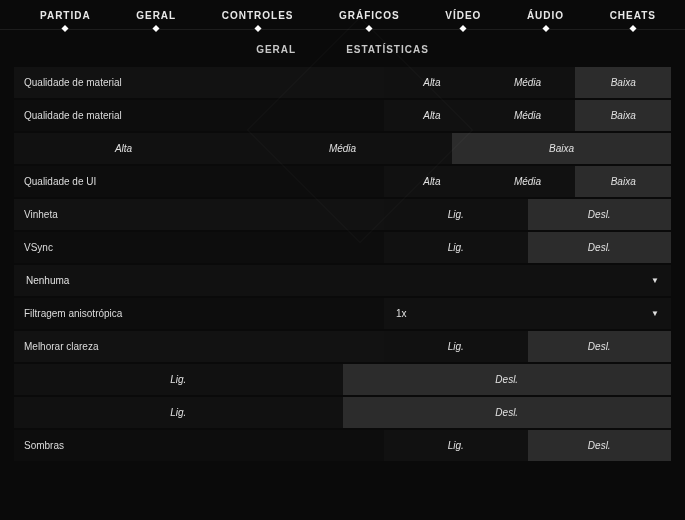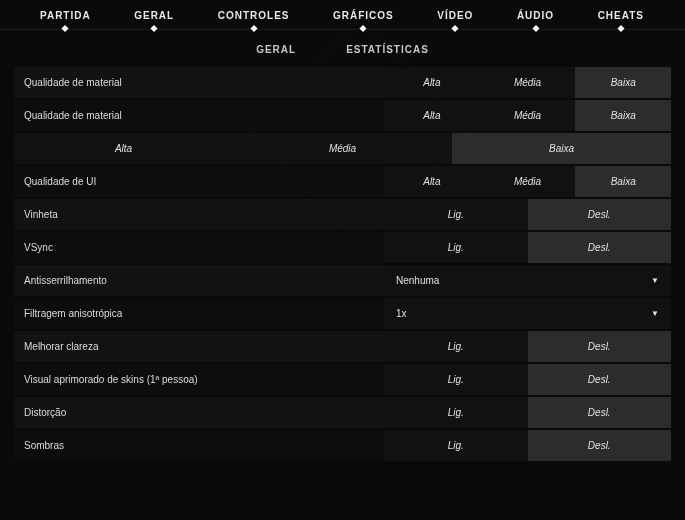--- a/index.html
+++ b/index.html
@@ -17,21 +17,21 @@
     left: 280px;
     width: 160px;
     height: 160px;
     border: 1px solid rgba(255,255,255,0.03);
     transform: rotate(45deg);
     pointer-events: none;
   }
   .topnav {
     display: flex;
     justify-content: space-between;
-    padding: 10px 41px 8px 40px;
+    padding: 10px 29px 8px 40px;
     border-bottom: 1px solid rgba(255,255,255,0.08);
   }
   .topnav-item {
     color: #e8e8e8;
     font-size: 10px;
     font-weight: bold;
     letter-spacing: 1px;
     position: relative;
     cursor: pointer;
   }
@@ -177,49 +177,46 @@
       </div>
     </div>
     <div class="row">
       <div class="label">VSync</div>
       <div class="opts">
         <div class="opt">Lig.</div>
         <div class="opt selected">Desl.</div>
       </div>
     </div>
     <div class="row">
-      <div class="label">Antisserrilhamento</div>
       <div class="dropdown">
         <span>Nenhuma</span>
         <span class="chev">▼</span>
       </div>
     </div>
     <div class="row">
       <div class="label">Filtragem anisotrópica</div>
       <div class="dropdown">
         <span>1x</span>
         <span class="chev">▼</span>
       </div>
     </div>
     <div class="row">
       <div class="label">Melhorar clareza</div>
       <div class="opts">
         <div class="opt">Lig.</div>
         <div class="opt selected">Desl.</div>
       </div>
     </div>
     <div class="row">
-      <div class="label">Visual aprimorado de skins (1ª pessoa)</div>
-      <div class="opts">
-        <div class="opt">Lig.</div>
-        <div class="opt selected">Desl.</div>
-      </div>
-    </div>
-    <div class="row">
-      <div class="label">Distorção</div>
+      <div class="opts">
+        <div class="opt">Lig.</div>
+        <div class="opt selected">Desl.</div>
+      </div>
+    </div>
+    <div class="row">
       <div class="opts">
         <div class="opt">Lig.</div>
         <div class="opt selected">Desl.</div>
       </div>
     </div>
     <div class="row">
       <div class="label">Sombras</div>
       <div class="opts">
         <div class="opt">Lig.</div>
         <div class="opt selected">Desl.</div>

